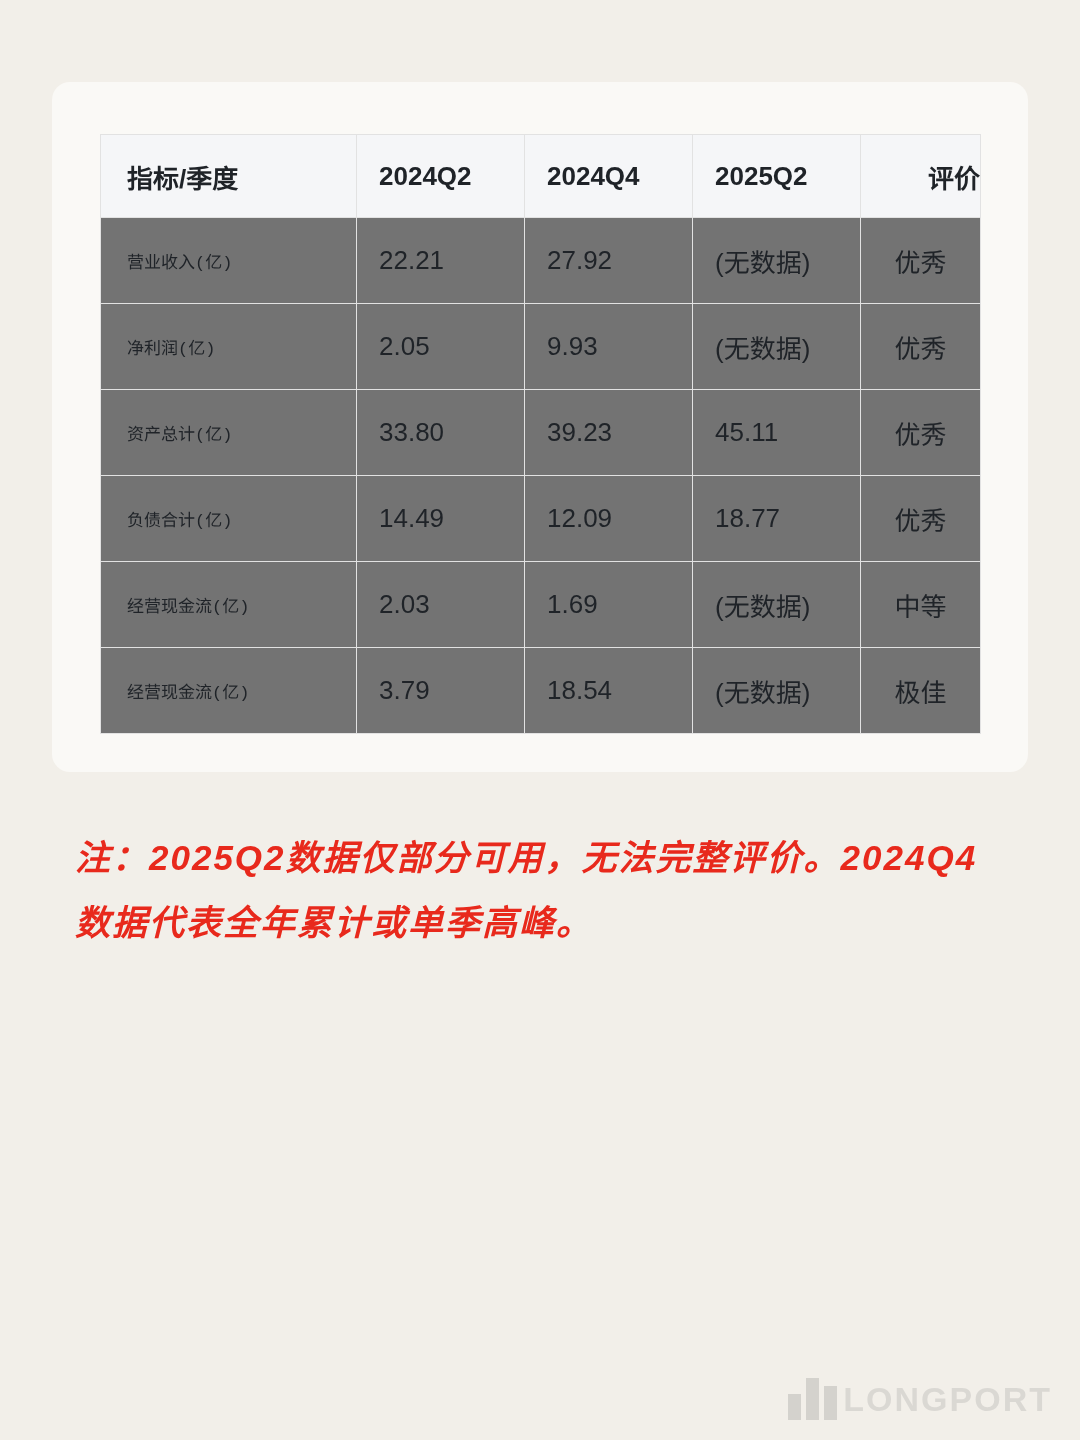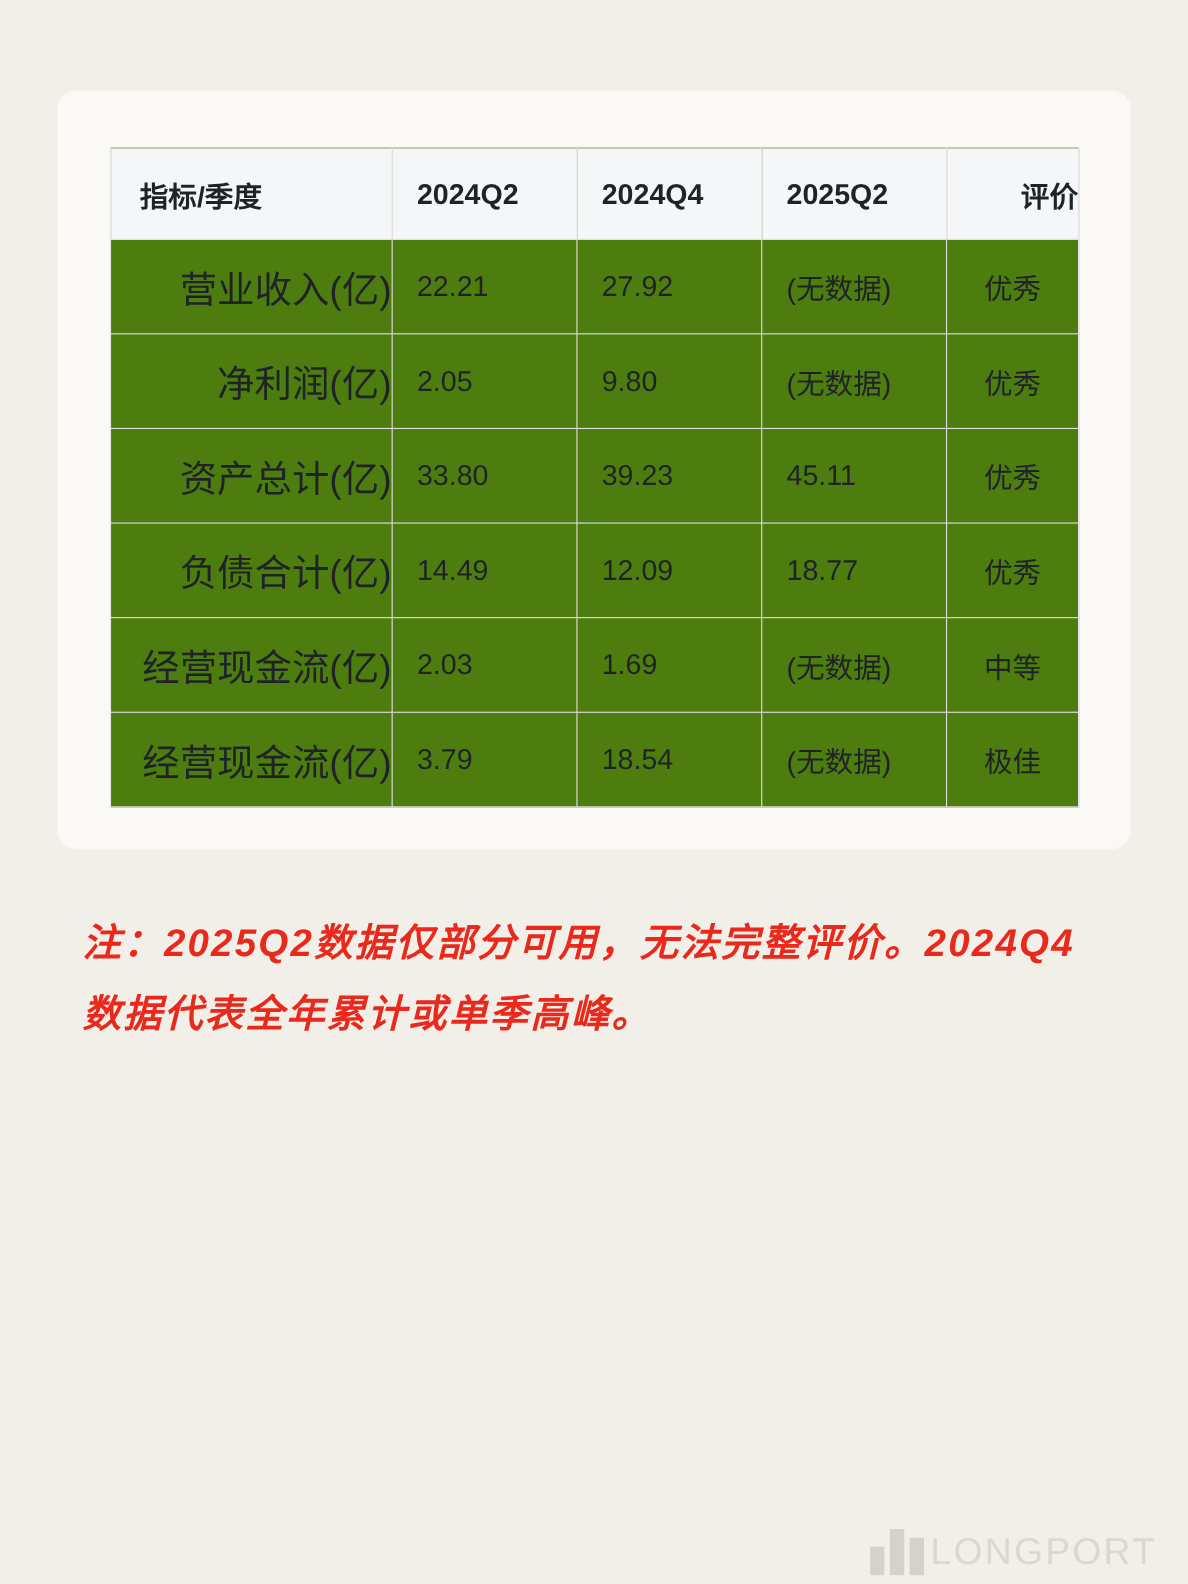--- a/index.html
+++ b/index.html
@@ -30,21 +30,21 @@
     position: absolute;
     left: 48px;
     top: 52px;
     width: 880px;
   }
 
   table.fin {
     border-collapse: collapse;
     width: 880px;
     table-layout: fixed;
-    background: #4d7c0f;
+    background: #737373;
   }
 
   table.fin th, table.fin td {
     border: 1px solid #e2e2e2;
     padding: 0;
     height: 85px;
     vertical-align: middle;
   }
 
   table.fin thead th {
@@ -65,25 +65,26 @@
   }
   th.q-head {
     text-align: left;
     padding-left: 22px !important;
   }
   th.rate-head {
     text-align: right;
   }
 
   td.metric {
-    text-align: right;
+    text-align: left;
     padding-left: 26px !important;
-    font-size: 34px;
+    font-size: 17px;
     color: #1f2328;
     white-space: nowrap;
+    font-family: Liberation Mono, monospace;
   }
   td.val {
     text-align: left;
     padding-left: 22px !important;
     font-size: 26px;
     color: #1f2328;
   }
   td.rate {
     text-align: center;
     font-size: 26px;
@@ -99,25 +100,26 @@
     line-height: 1.85;
     color: #e8291c;
     font-style: italic;
     font-weight: bold;
     letter-spacing: 2px;
   }
 
   .watermark {
     position: absolute;
     right: 28px;
-    bottom: 8px;
+    bottom: 20px;
     display: flex;
     align-items: center;
     gap: 6px;
     opacity: 0.22;
+    font-weight: bold;
   }
   .wm-mark {
     display: flex;
     align-items: flex-end;
     gap: 5px;
     height: 42px;
   }
   .wm-mark span {
     display: block;
     width: 13px;
@@ -159,21 +161,21 @@
         <tr>
           <td class="metric">营业收入(亿)</td>
           <td class="val">22.21</td>
           <td class="val">27.92</td>
           <td class="val">(无数据)</td>
           <td class="rate">优秀</td>
         </tr>
         <tr>
           <td class="metric">净利润(亿)</td>
           <td class="val">2.05</td>
-          <td class="val">9.80</td>
+          <td class="val">9.93</td>
           <td class="val">(无数据)</td>
           <td class="rate">优秀</td>
         </tr>
         <tr>
           <td class="metric">资产总计(亿)</td>
           <td class="val">33.80</td>
           <td class="val">39.23</td>
           <td class="val">45.11</td>
           <td class="rate">优秀</td>
         </tr>

